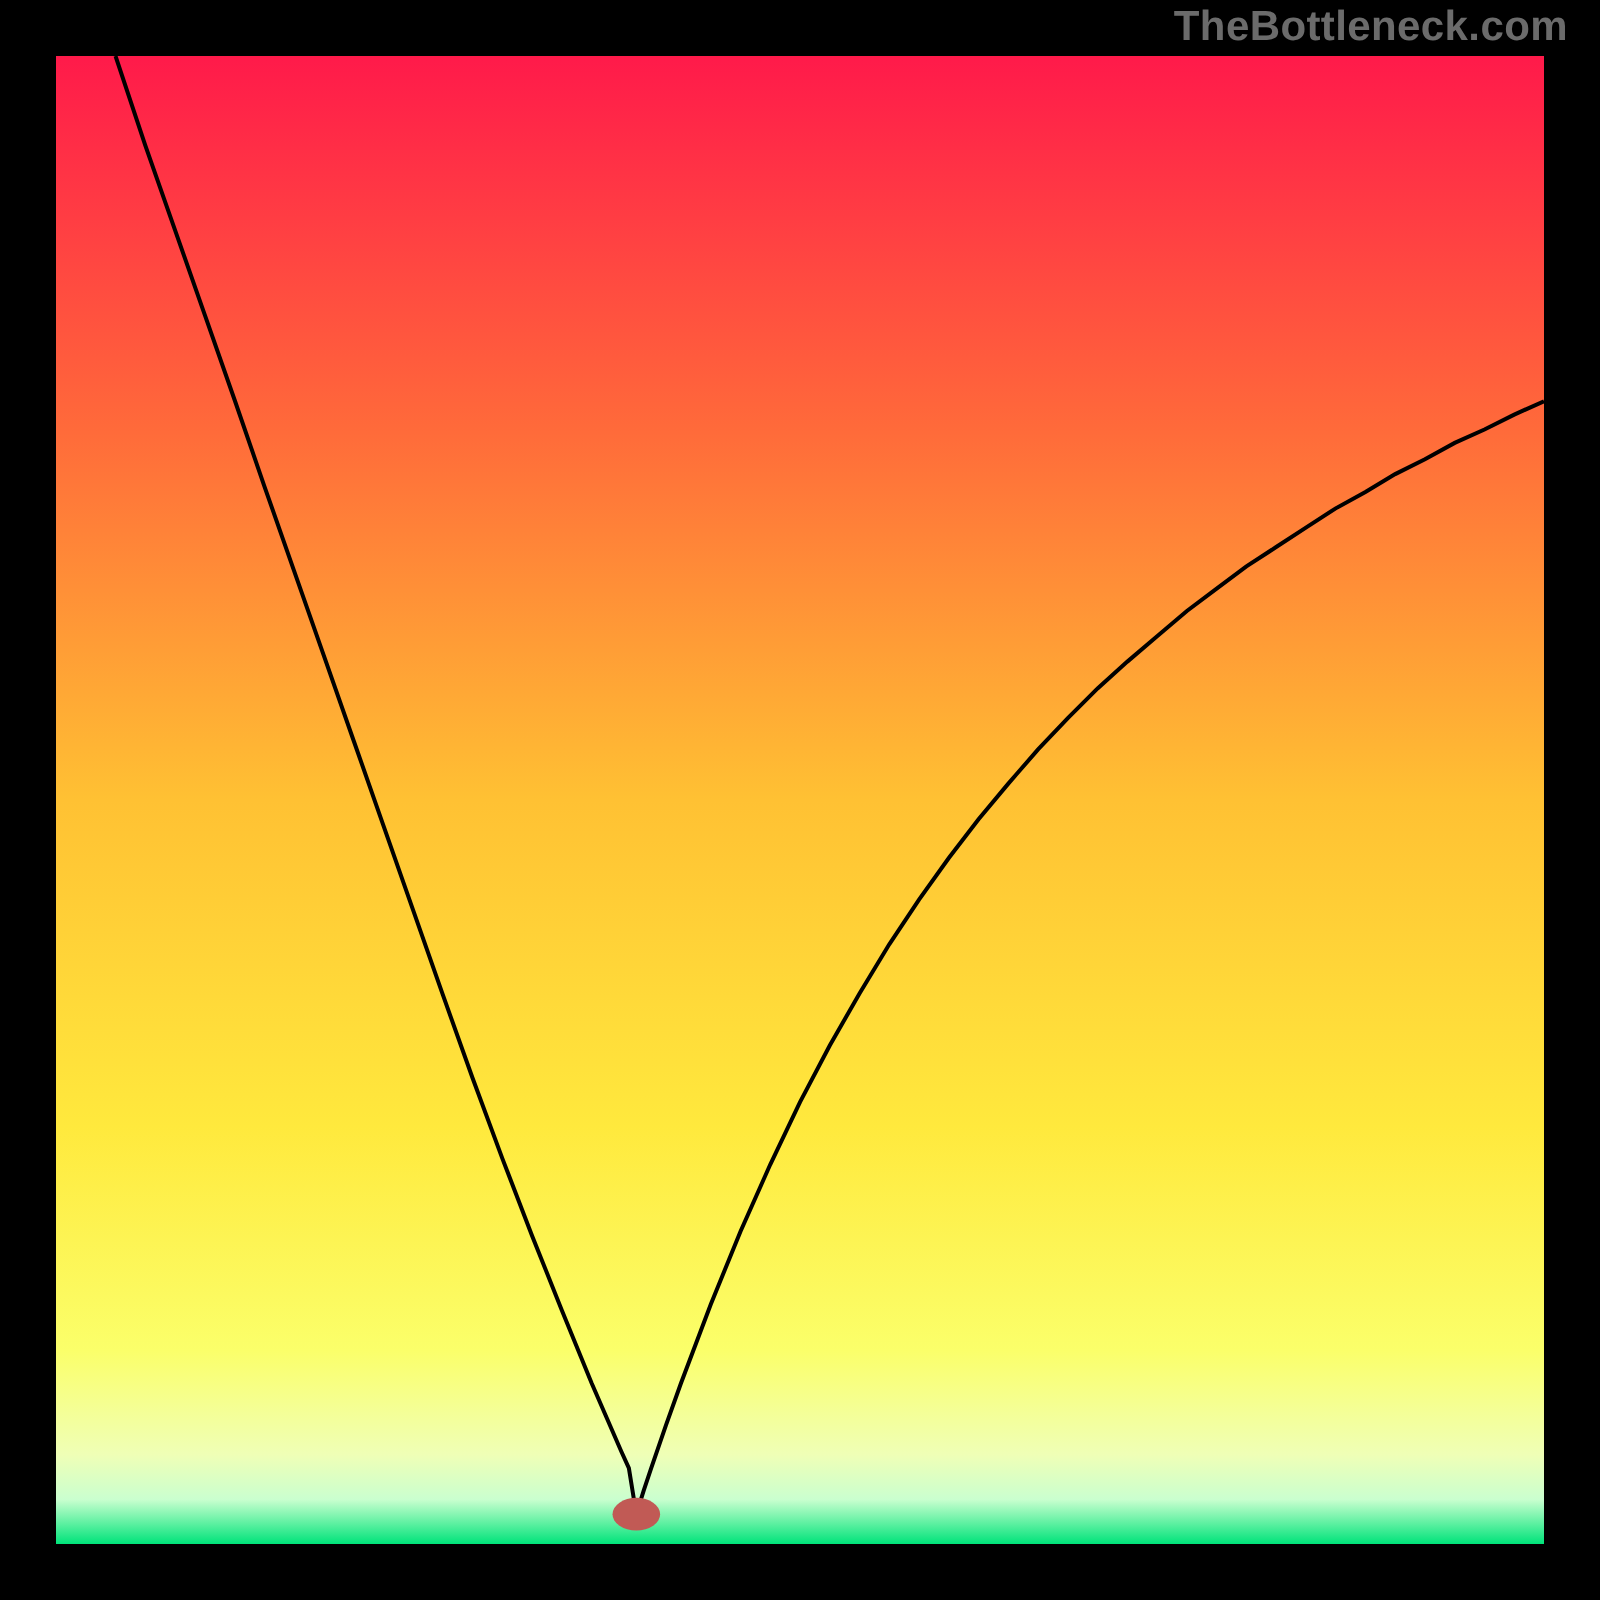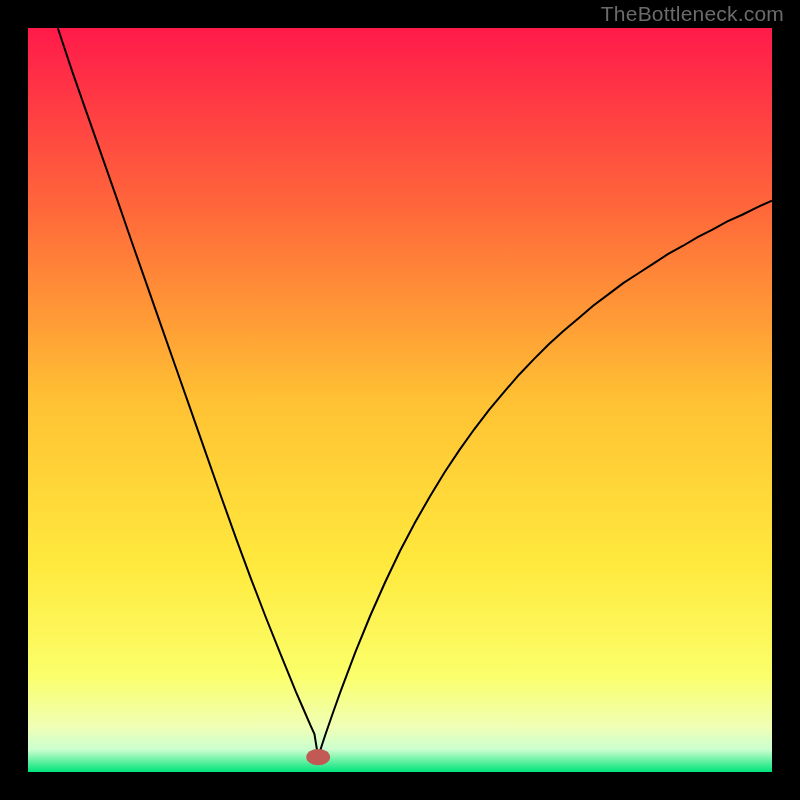--- a/index.html
+++ b/index.html
@@ -15,21 +15,21 @@
     width: 800px;
     height: 800px;
     background: #000;
   }
   .watermark {
     position: absolute;
     top: 2px;
     right: 16px;
     font-family: Arial, Helvetica, sans-serif;
     font-size: 21px;
-    font-weight: 400;
+    font-weight: 700;
     color: #6b6b6b;
     letter-spacing: 0.2px;
     z-index: 20;
     user-select: none;
   }
   svg.plot {
     position: absolute;
     top: 28px;
     left: 28px;
     width: 744px;

